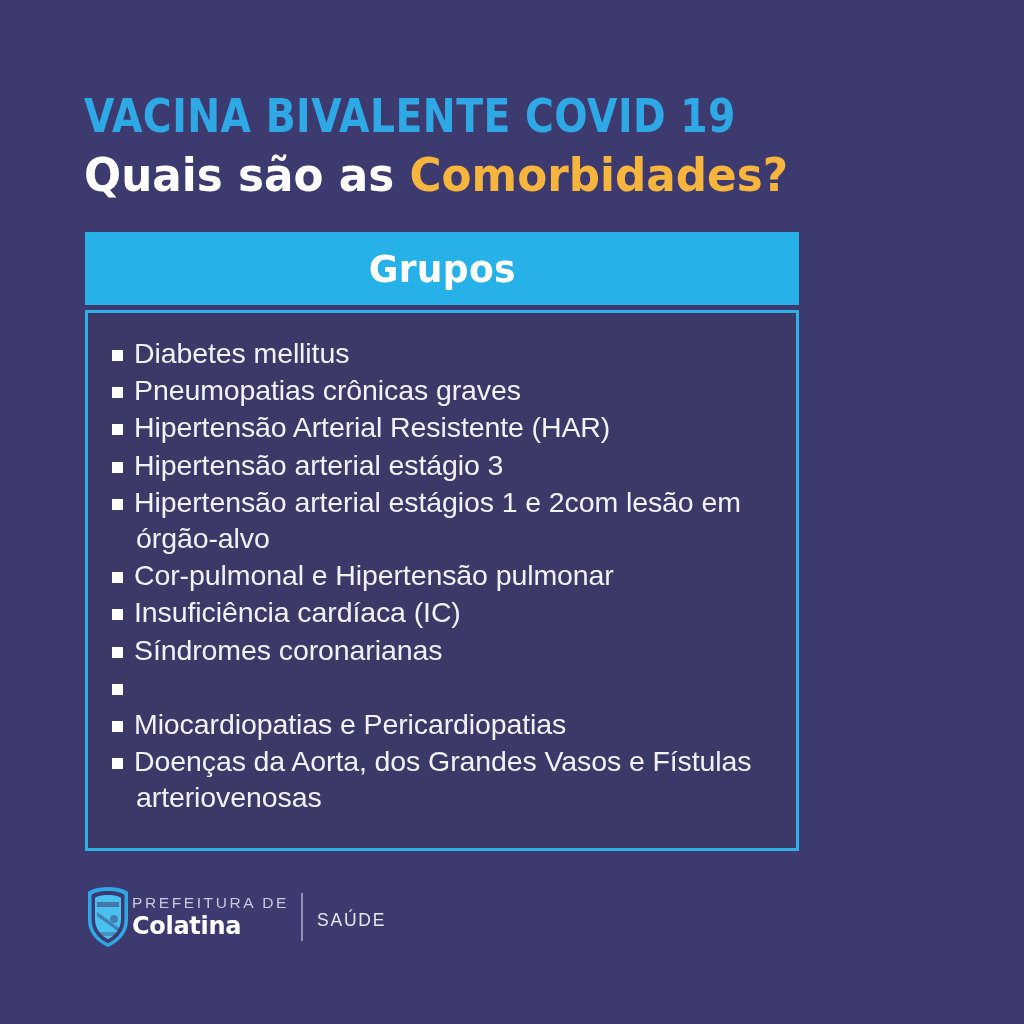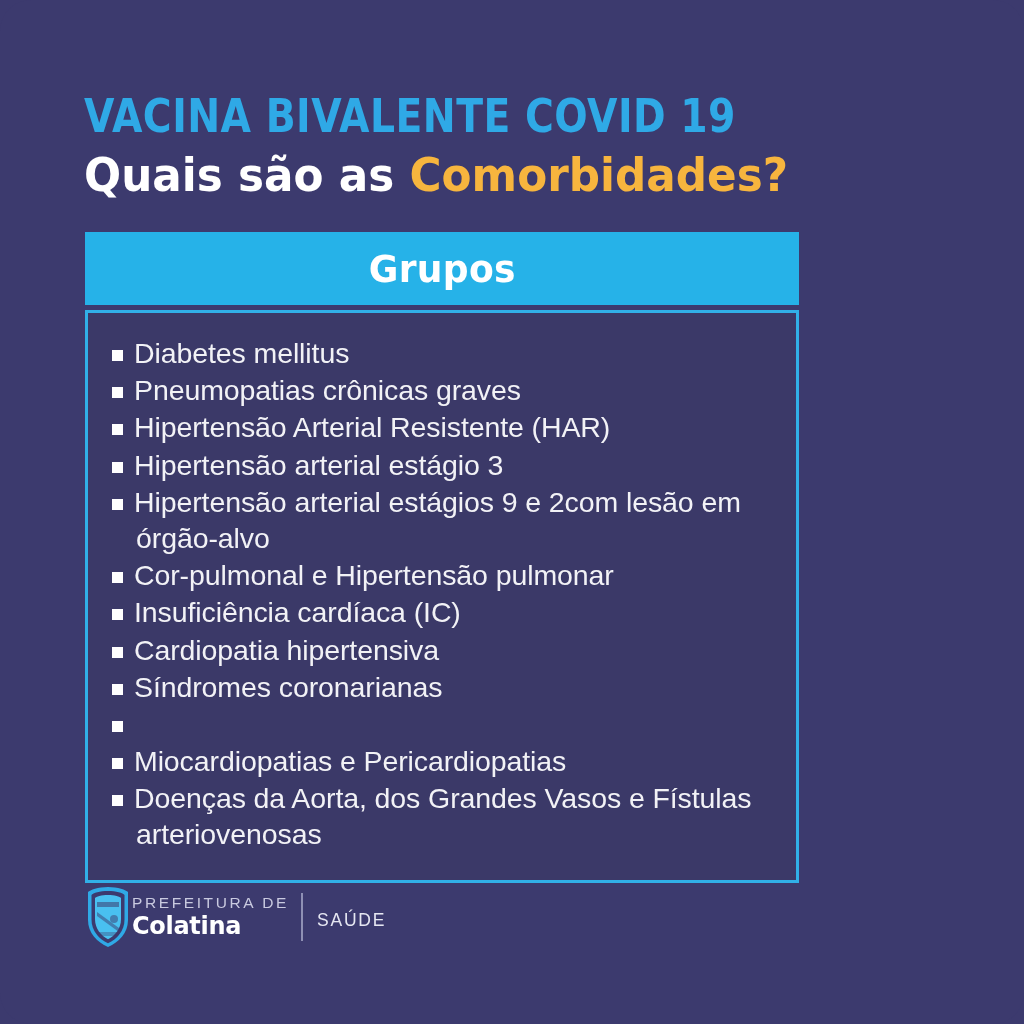--- a/index.html
+++ b/index.html
@@ -184,24 +184,23 @@
   <div class="table-wrap">
     <div class="table-header">
       <span class="table-header-text">Grupos</span>
     </div>
     <div class="table-body">
       <ul class="group-list" id="group-list">
           <li class="group-item"><span class="bullet"></span><span>Diabetes mellitus</span></li>
           <li class="group-item"><span class="bullet"></span><span>Pneumopatias crônicas graves</span></li>
           <li class="group-item"><span class="bullet"></span><span>Hipertensão Arterial Resistente (HAR)</span></li>
           <li class="group-item"><span class="bullet"></span><span>Hipertensão arterial estágio 3</span></li>
-          <li class="group-item"><span class="bullet"></span><span>Hipertensão arterial estágios 9 e 2com lesão em órgão-alvo</span></li>
+          <li class="group-item"><span class="bullet"></span><span>Hipertensão arterial estágios 1 e 2com lesão em órgão-alvo</span></li>
           <li class="group-item"><span class="bullet"></span><span>Cor-pulmonal e Hipertensão pulmonar</span></li>
           <li class="group-item"><span class="bullet"></span><span>Insuficiência cardíaca (IC)</span></li>
-          <li class="group-item"><span class="bullet"></span><span>Cardiopatia hipertensiva</span></li>
           <li class="group-item"><span class="bullet"></span><span>Síndromes coronarianas</span></li>
           <li class="group-item"><span class="bullet"></span></li>
           <li class="group-item"><span class="bullet"></span><span>Miocardiopatias e Pericardiopatias</span></li>
           <li class="group-item"><span class="bullet"></span><span>Doenças da Aorta, dos Grandes Vasos e Fístulas arteriovenosas</span></li>
         </ul>
     </div>
   </div>
 
   <div class="logo">
     <span class="crest">

